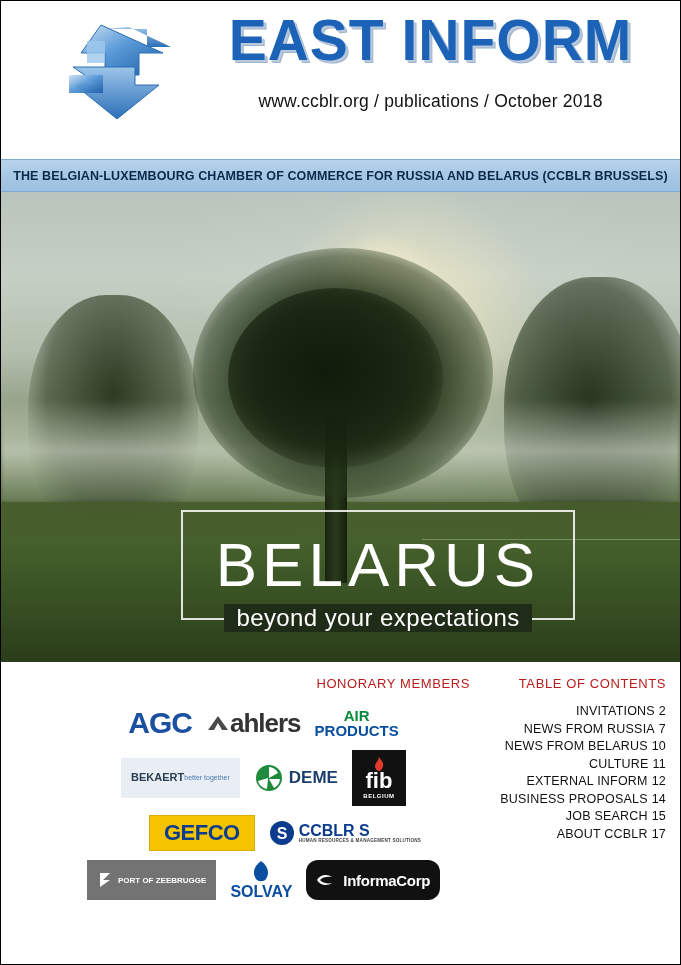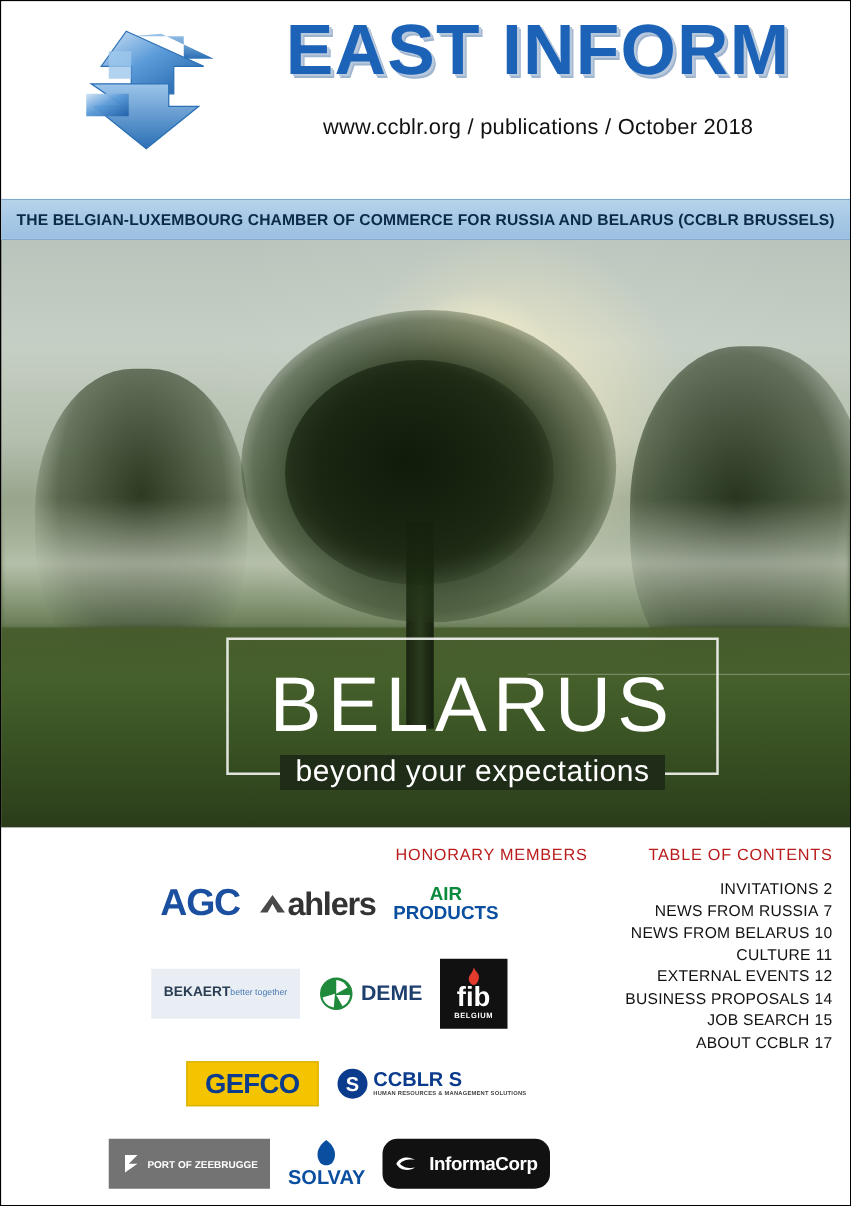--- a/index.html
+++ b/index.html
@@ -243,21 +243,21 @@
     font-weight: normal;
     letter-spacing: 0.6px;
     color: #b91c1c;
     margin-bottom: 12px;
   }
   .logo-grid {
     display: flex;
     flex-wrap: wrap;
     justify-content: center;
     align-items: center;
-    gap: 24px 14px;
+    gap: 7px 14px;
     padding: 0 6px;
   }
   .lg {
     height: 40px;
     display: flex;
     align-items: center;
     justify-content: center;
     background: #fff;
   }
   .lg-agc { font-size: 30px; font-weight: bold; color: #1b4fa0; letter-spacing: -1px; }
@@ -456,21 +456,21 @@
       </div>
     </div>
 
     <div class="toc">
       <h3>TABLE OF CONTENTS</h3>
       <ul>
         <li><span>INVITATIONS</span><span class="pg">2</span></li>
         <li><span>NEWS FROM RUSSIA</span><span class="pg">7</span></li>
         <li><span>NEWS FROM BELARUS</span><span class="pg">10</span></li>
         <li><span>CULTURE</span><span class="pg">11</span></li>
-        <li><span>EXTERNAL EVENTS</span><span class="pg">12</span></li>
+        <li><span>EXTERNAL INFORM</span><span class="pg">12</span></li>
         <li><span>BUSINESS PROPOSALS</span><span class="pg">14</span></li>
         <li><span>JOB SEARCH</span><span class="pg">15</span></li>
         <li><span>ABOUT CCBLR</span><span class="pg">17</span></li>
       </ul>
     </div>
 
   </div>
 </div>
 
 </body></html>

